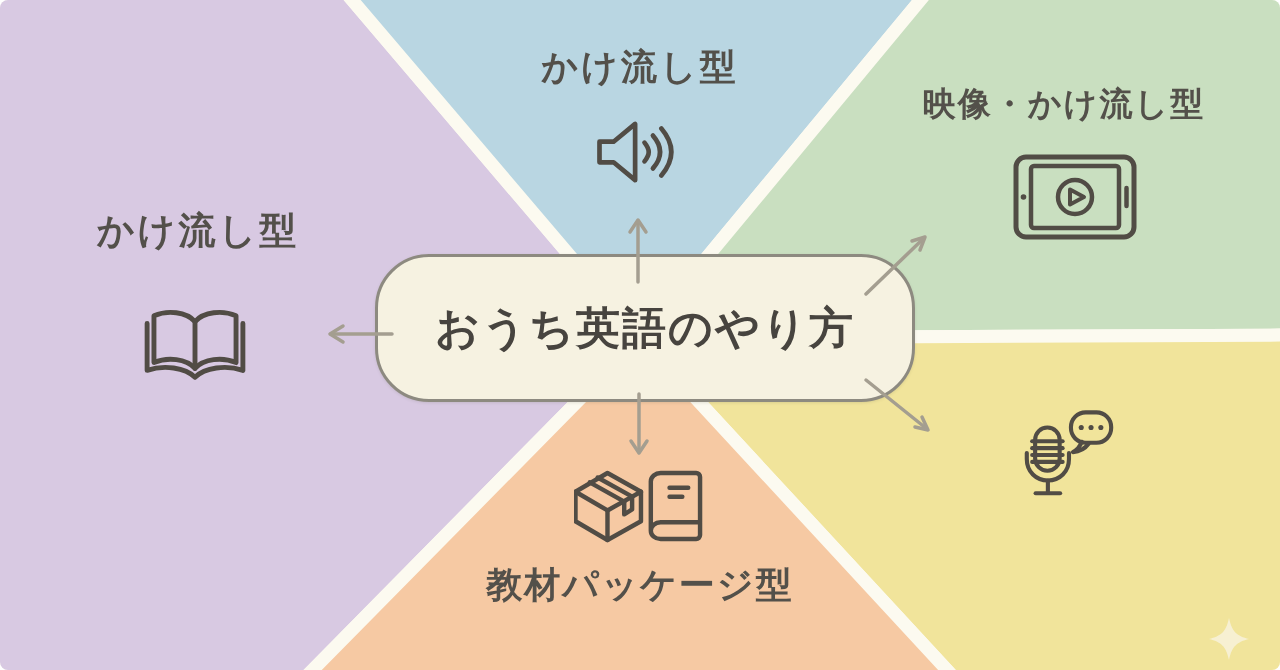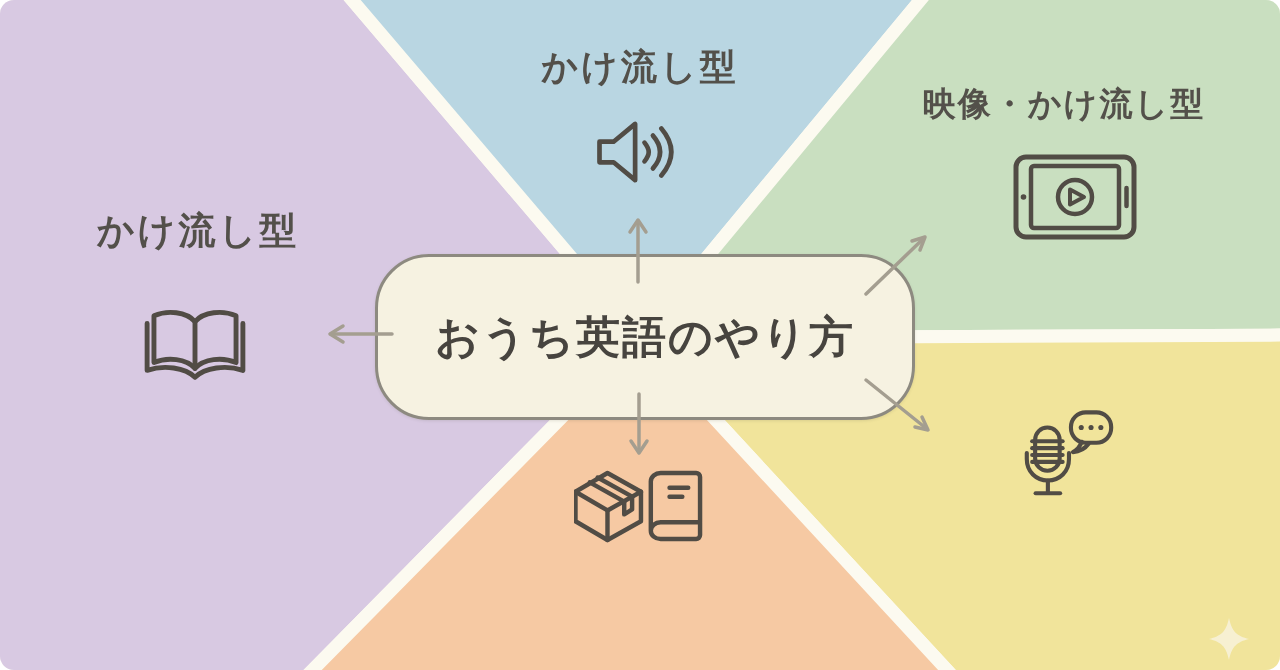--- a/index.html
+++ b/index.html
@@ -1,35 +1,35 @@
 <!DOCTYPE html>
 <html><head>
 <meta charset="utf-8">
 <style>
   html,body{margin:0;padding:0;background:#ffffff;}
   body{font-family:"DejaVu Sans",sans-serif;}
   .stage{
     position:relative;width:1280px;height:670px;overflow:hidden;
-    border-radius:14px;background:#fcfaf0;
+    border-radius:8px;background:#fcfaf0;
   }
   .stage svg.bg{position:absolute;inset:0;}
   .arrows{position:absolute;inset:0;z-index:5;pointer-events:none;}
   .label{
     position:absolute;transform:translate(-50%,-50%);
     color:#53504a;font-weight:700;white-space:nowrap;z-index:3;
   }
   .lbl-kakenagashi{left:640px;top:67px;font-size:36px;letter-spacing:3px;}
   .lbl-eizo{left:1064px;top:104px;font-size:33px;letter-spacing:2px;}
   .lbl-yomikikase{left:198px;top:231px;font-size:37px;letter-spacing:3px;}
   .lbl-kyozai{left:640px;top:585px;font-size:36px;letter-spacing:2px;}
   .lbl-output{left:1077px;top:539px;font-size:36px;letter-spacing:2px;}
   .icon{position:absolute;z-index:3;}
   .icon svg{display:block;}
   .center-node{
-    position:absolute;left:375px;top:254px;width:540px;height:166px;
+    position:absolute;left:375px;top:254px;width:540px;height:148px;
     background:#f6f2e1;border:3px solid #8d8a80;border-radius:54px;
     display:flex;align-items:center;justify-content:center;z-index:4;
     box-shadow:0 1px 3px rgba(90,85,70,0.15);box-sizing:border-box;
   }
   .center-node .title{
     color:#47443f;font-size:44px;font-weight:700;letter-spacing:2px;white-space:nowrap;
   }
 </style>
 </head>
 <body>
@@ -42,20 +42,21 @@
       <polygon points="640,338 330,-26 942,-26" fill="#b9d6e2"></polygon>
       <polygon points="640,338 942,-26 1306,-26 1306,335" fill="#c9dfc0"></polygon>
       <polygon points="640,338 1306,335 1306,696 971,696" fill="#f1e49b"></polygon>
       <polygon points="640,338 971,696 287,696" fill="#f6c9a3"></polygon>
     </g>
     <path stroke="none" d="M1229,618 C1232,632 1237,636 1249,639 C1237,642 1232,646 1229,660 C1226,646 1221,642 1209,639 C1221,636 1226,632 1229,618 Z" fill="#f7f0d2"></path>
   </svg>
 
   <div class="label lbl-kakenagashi">かけ流し型</div>
   <div class="label lbl-eizo">映像・かけ流し型</div>
+  <div class="label lbl-kyozai">教材パッケージ型</div>
   <div class="label lbl-yomikikase">かけ流し型</div>
 
   <div class="icon" style="left:592px;top:116px;">
     <svg width="90" height="72" viewBox="0 0 96 76" fill="none" stroke="#514c45" stroke-width="5" stroke-linecap="round" stroke-linejoin="round">
       <path d="M8,27 h15 l23,-19 v60 l-23,-19 H8 z"></path>
       <path d="M56,28 c6,7.5 6,12.5 0,20"></path>
       <path d="M65,20.5 c10,11.5 10,23.5 0,35"></path>
       <path d="M74,13 c14,16.5 14,33.5 0,50"></path>
     </svg>
   </div>

